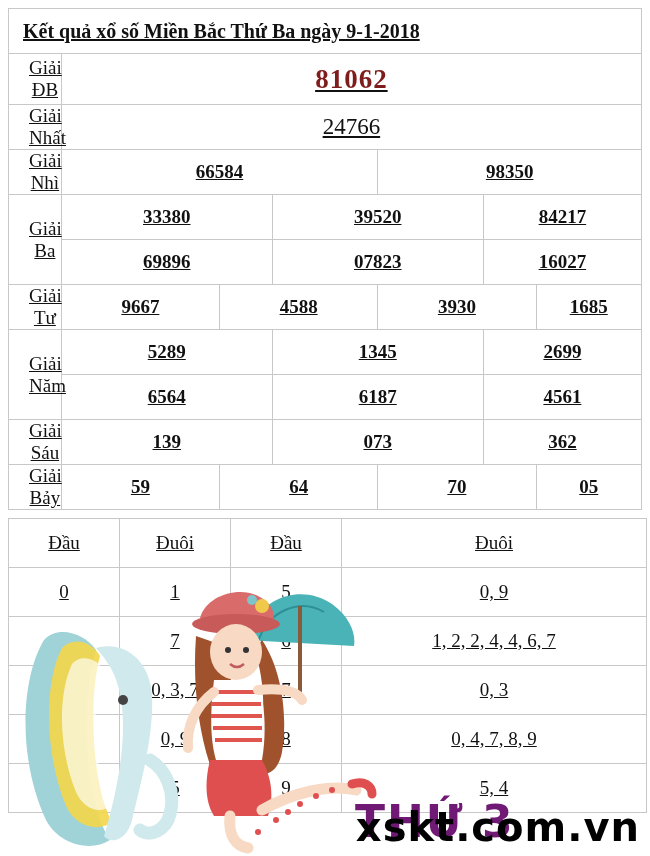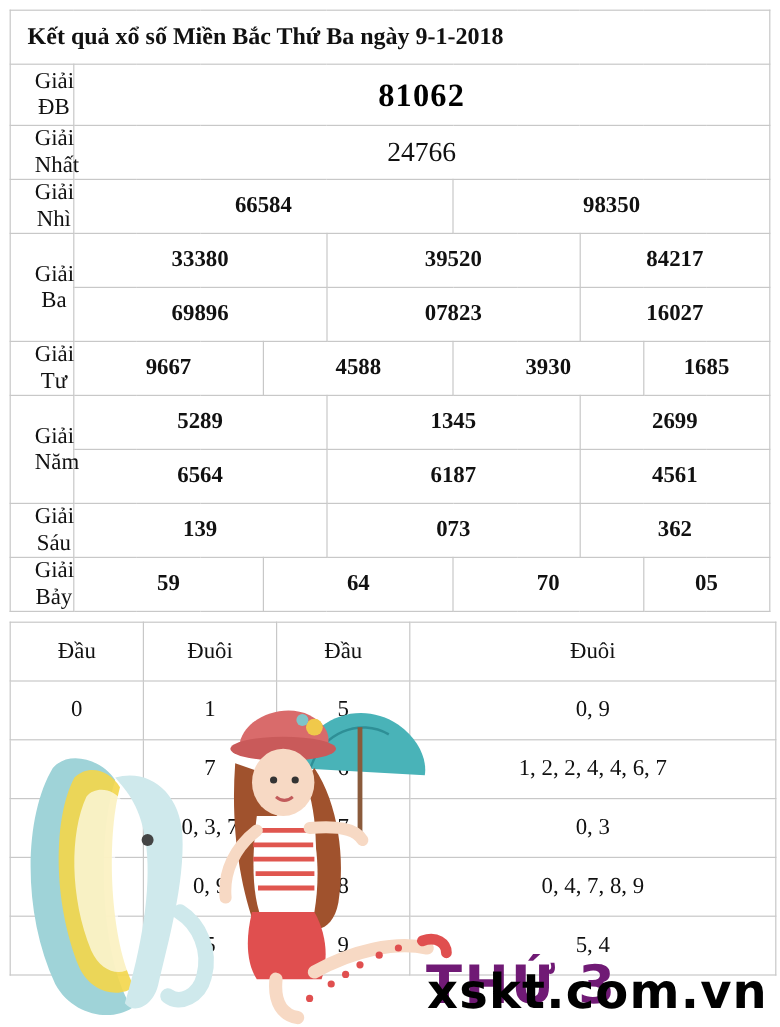--- a/index.html
+++ b/index.html
@@ -8,20 +8,21 @@
     background:#ffffff;
     font-family:"Liberation Serif", serif;
     color:#111;
     overflow:hidden;
   }
   .page{
     position:relative;
     width:650px;height:856px;
     box-sizing:border-box;
     padding:8px 8px 0 8px;
+    text-decoration:underline;
   }
   table{border-collapse:collapse;width:634px;table-layout:fixed;}
   td{
     border:1px solid #c8c8c8;
     text-align:center;
     vertical-align:middle;
     font-size:19px;
     padding:0;
   }
 
@@ -35,21 +36,21 @@
     font-size:20px;
   }
 
   
   .lbl{
     font-size:19px;
     width:196px;
     padding-left:20px;
   }
   .db{
-    color:#000000;
+    color:#7f1d1d;
     font-weight:bold;
     font-size:27px;
     letter-spacing:1px;
   }
   .num{font-weight:bold;font-size:19px;}
   .num-plain{font-size:23px;}
 
   .r-db td{height:50px;}
   .r-1 td{height:44px;}
   .r-2 td{height:44px;}

